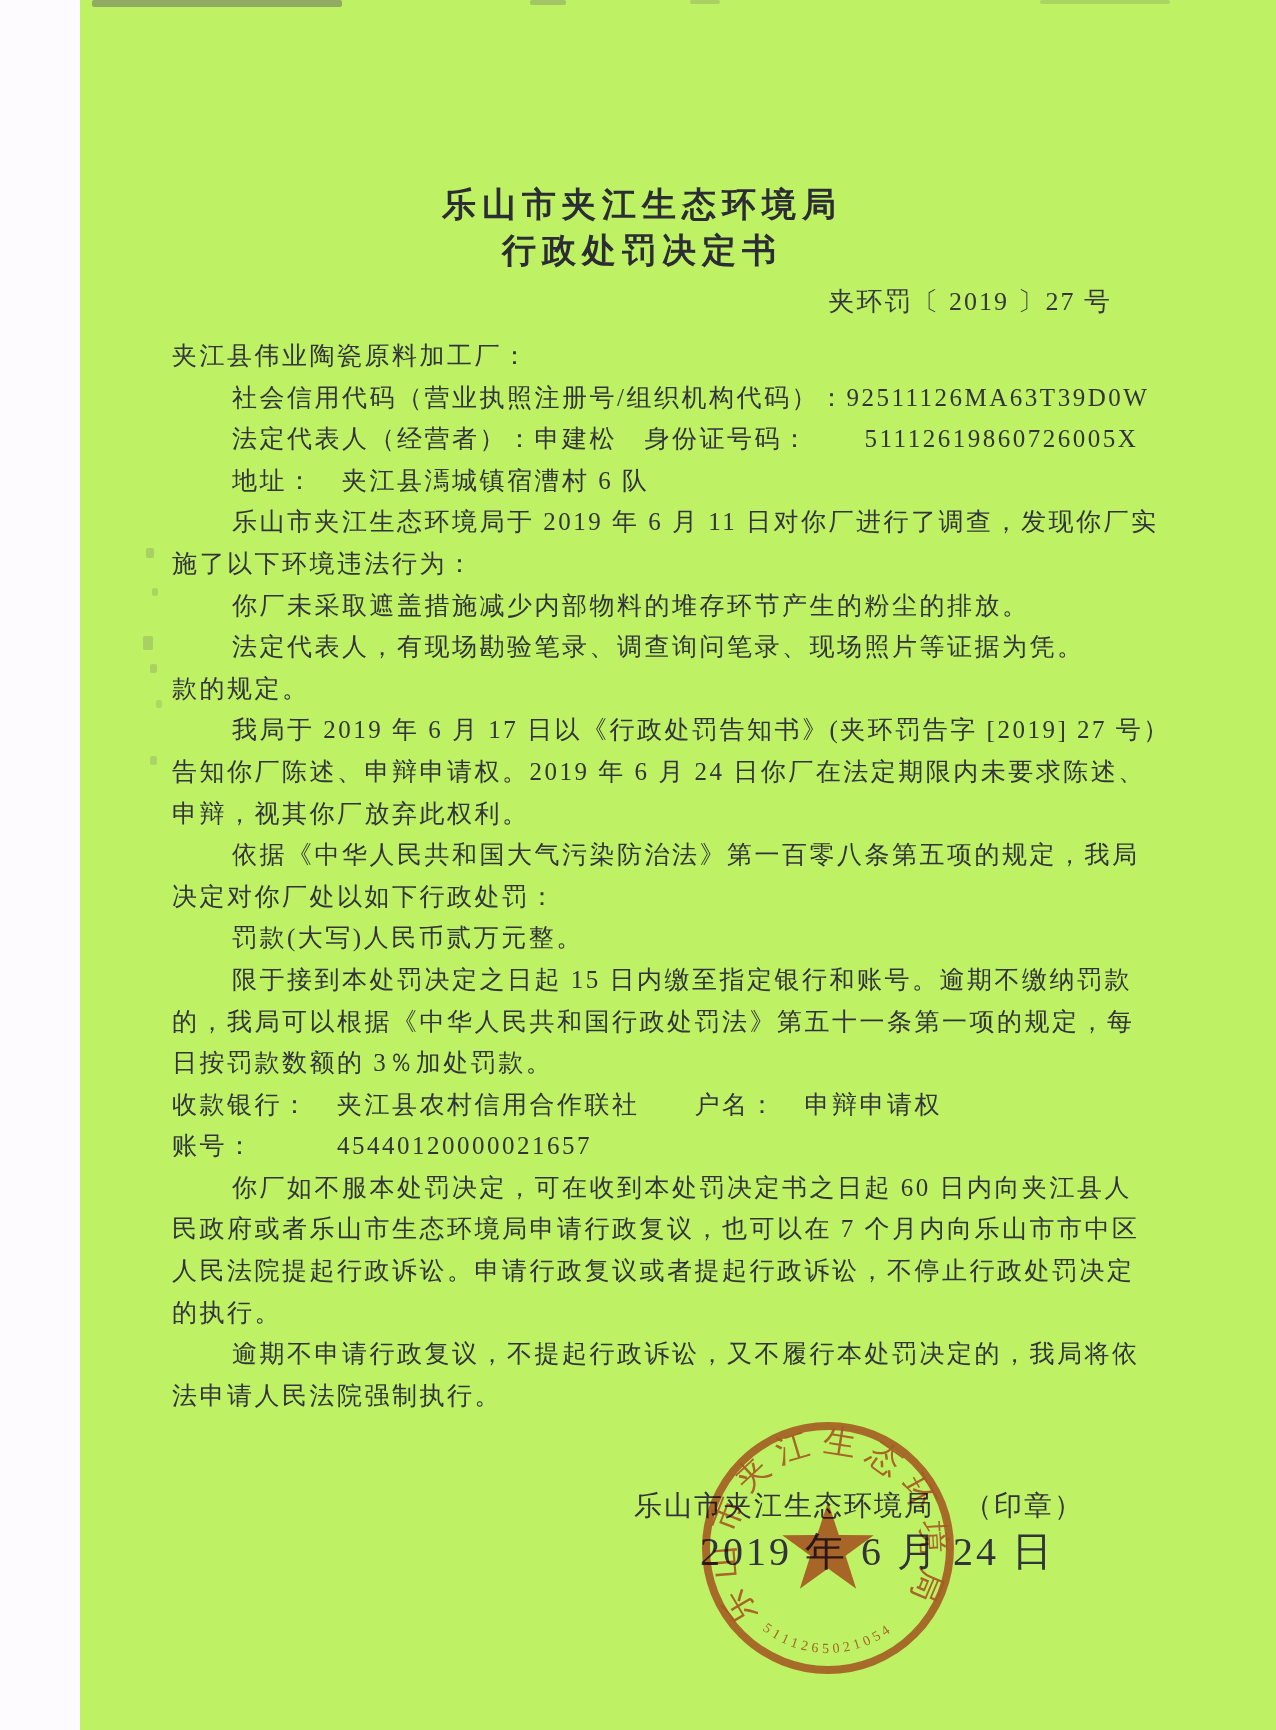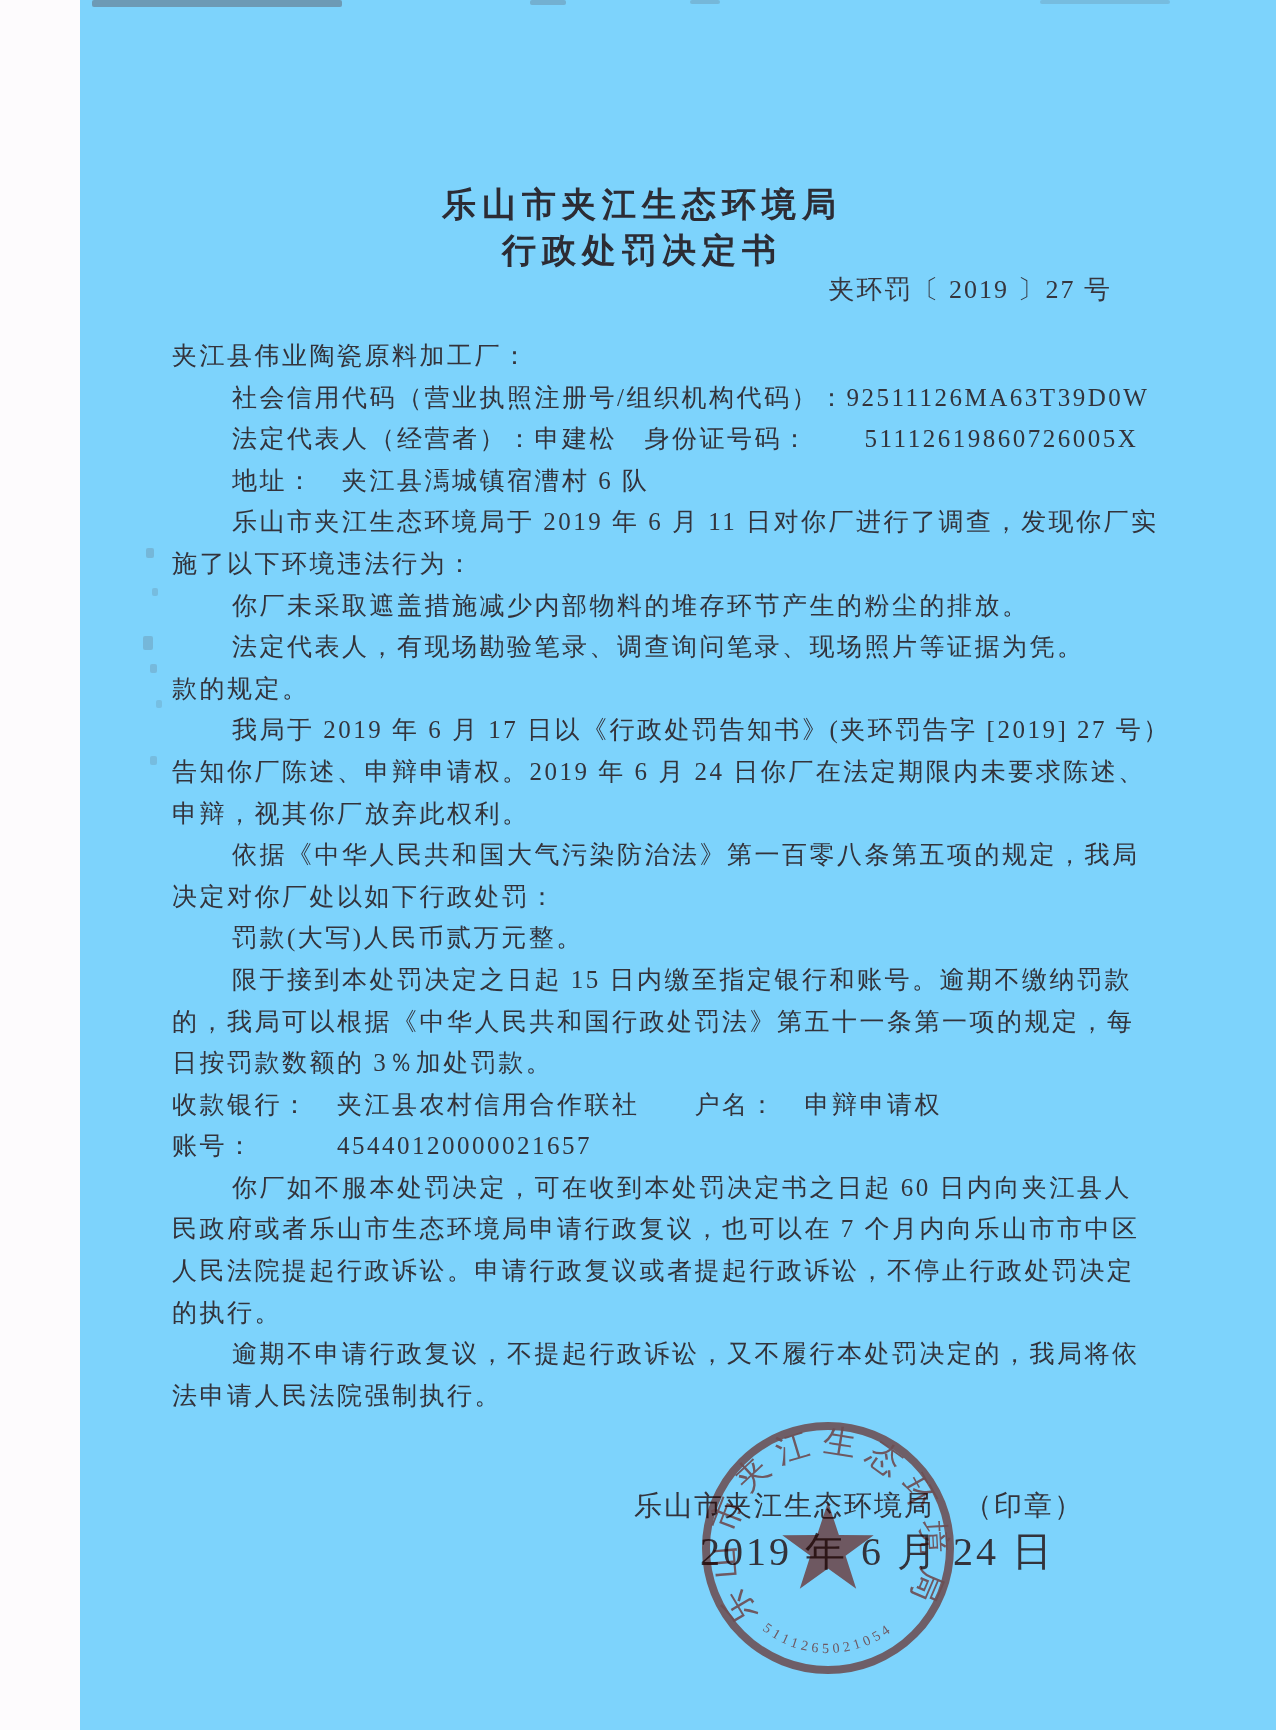--- a/index.html
+++ b/index.html
@@ -1,19 +1,19 @@
 <!DOCTYPE html>
 <html><head>
 <meta charset="utf-8">
 <style>
   html,body{margin:0;padding:0;}
   .page{
     position:relative;
     width:1276px;height:1730px;
-    background:#7dd3fc;
+    background:#bef264;
     overflow:hidden;
     font-family:"Liberation Serif","DejaVu Serif",serif;
     color:#33333b;
   }
   .left-band{
     position:absolute;left:0;top:0;width:80px;height:1730px;
     background:#fdfbfd;
   }
   .scan-smudge{position:absolute;background:#5a5560;border-radius:2px;}
   .smudge-top-1{left:92px;top:0;width:250px;height:7px;opacity:.45;}
@@ -29,21 +29,21 @@
 
   .title-block{
     position:absolute;left:172px;top:182px;width:940px;
     text-align:center;
   }
   .title-line{
     font-size:34px;line-height:46px;font-weight:700;
     letter-spacing:6px;color:#2c2c34;
   }
   .doc-number{
-    position:absolute;left:172px;top:272px;width:940px;
+    position:absolute;left:172px;top:284px;width:940px;
     text-align:right;font-size:26px;letter-spacing:2px;color:#36363e;
   }
   .doc-body{
     position:absolute;left:172px;top:335px;width:960px;
   }
   .line{
     font-size:25px;line-height:41.6px;letter-spacing:2.5px;
     white-space:nowrap;color:#33333b;
   }
   .line.indent{padding-left:60px;}

